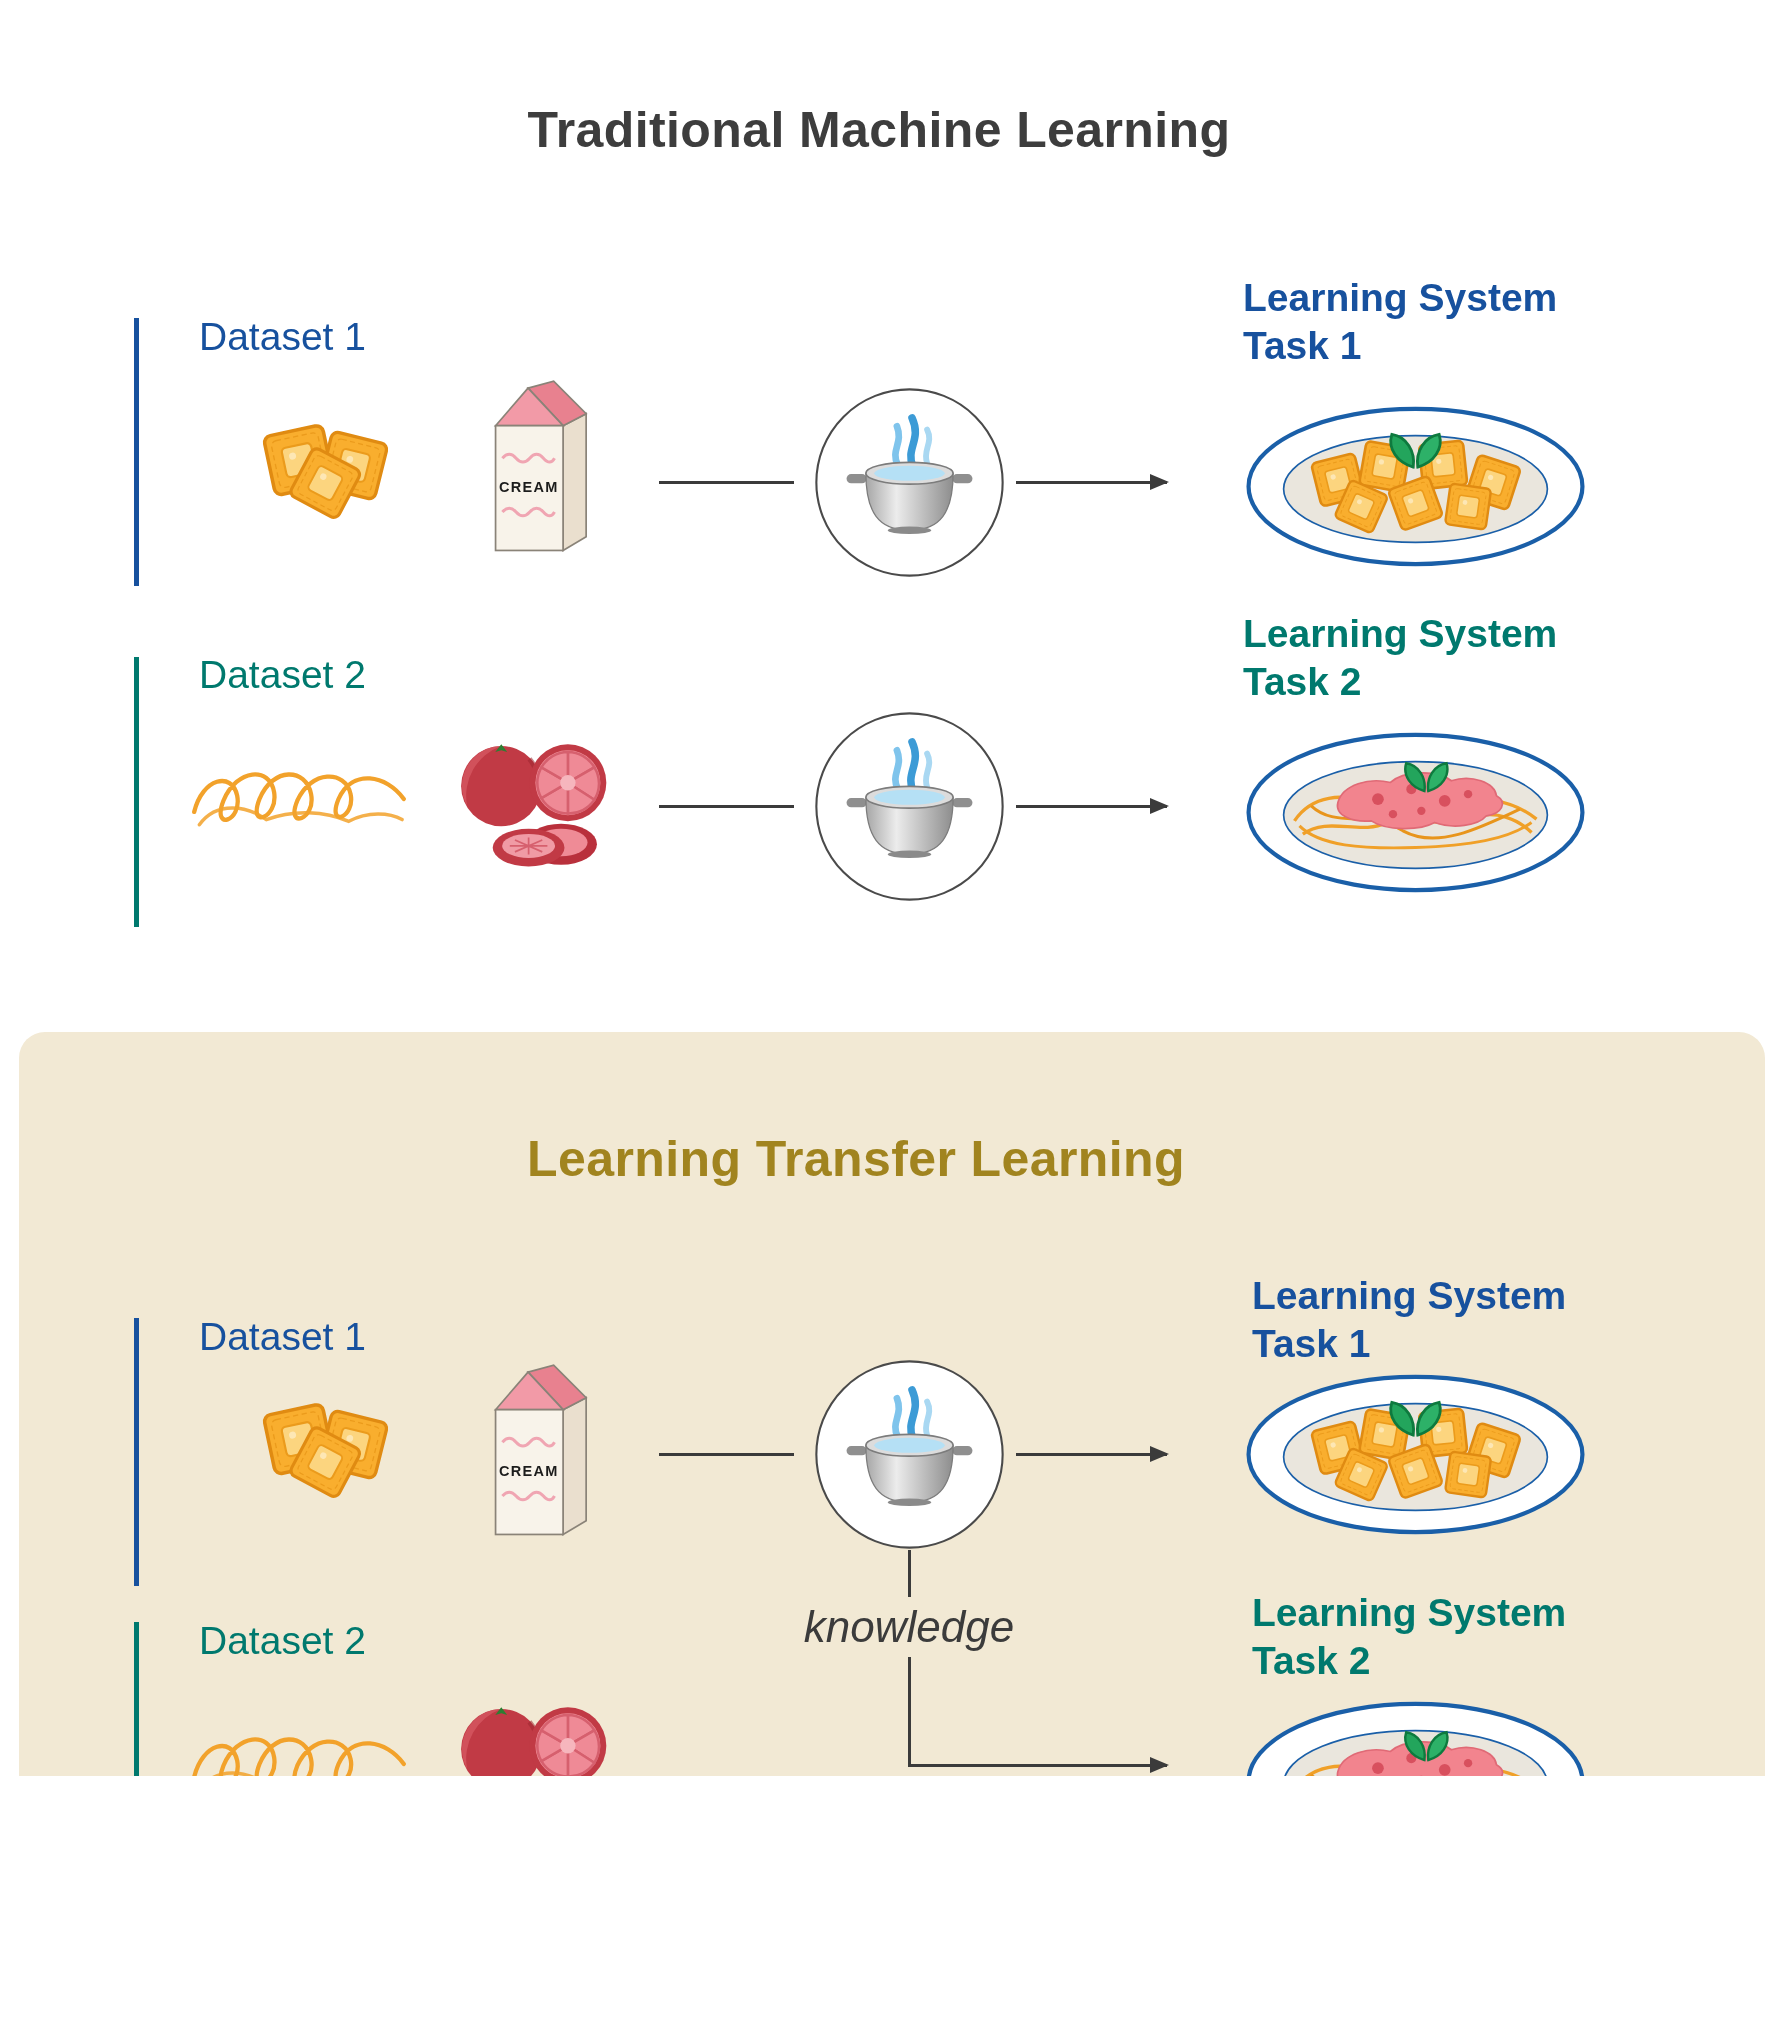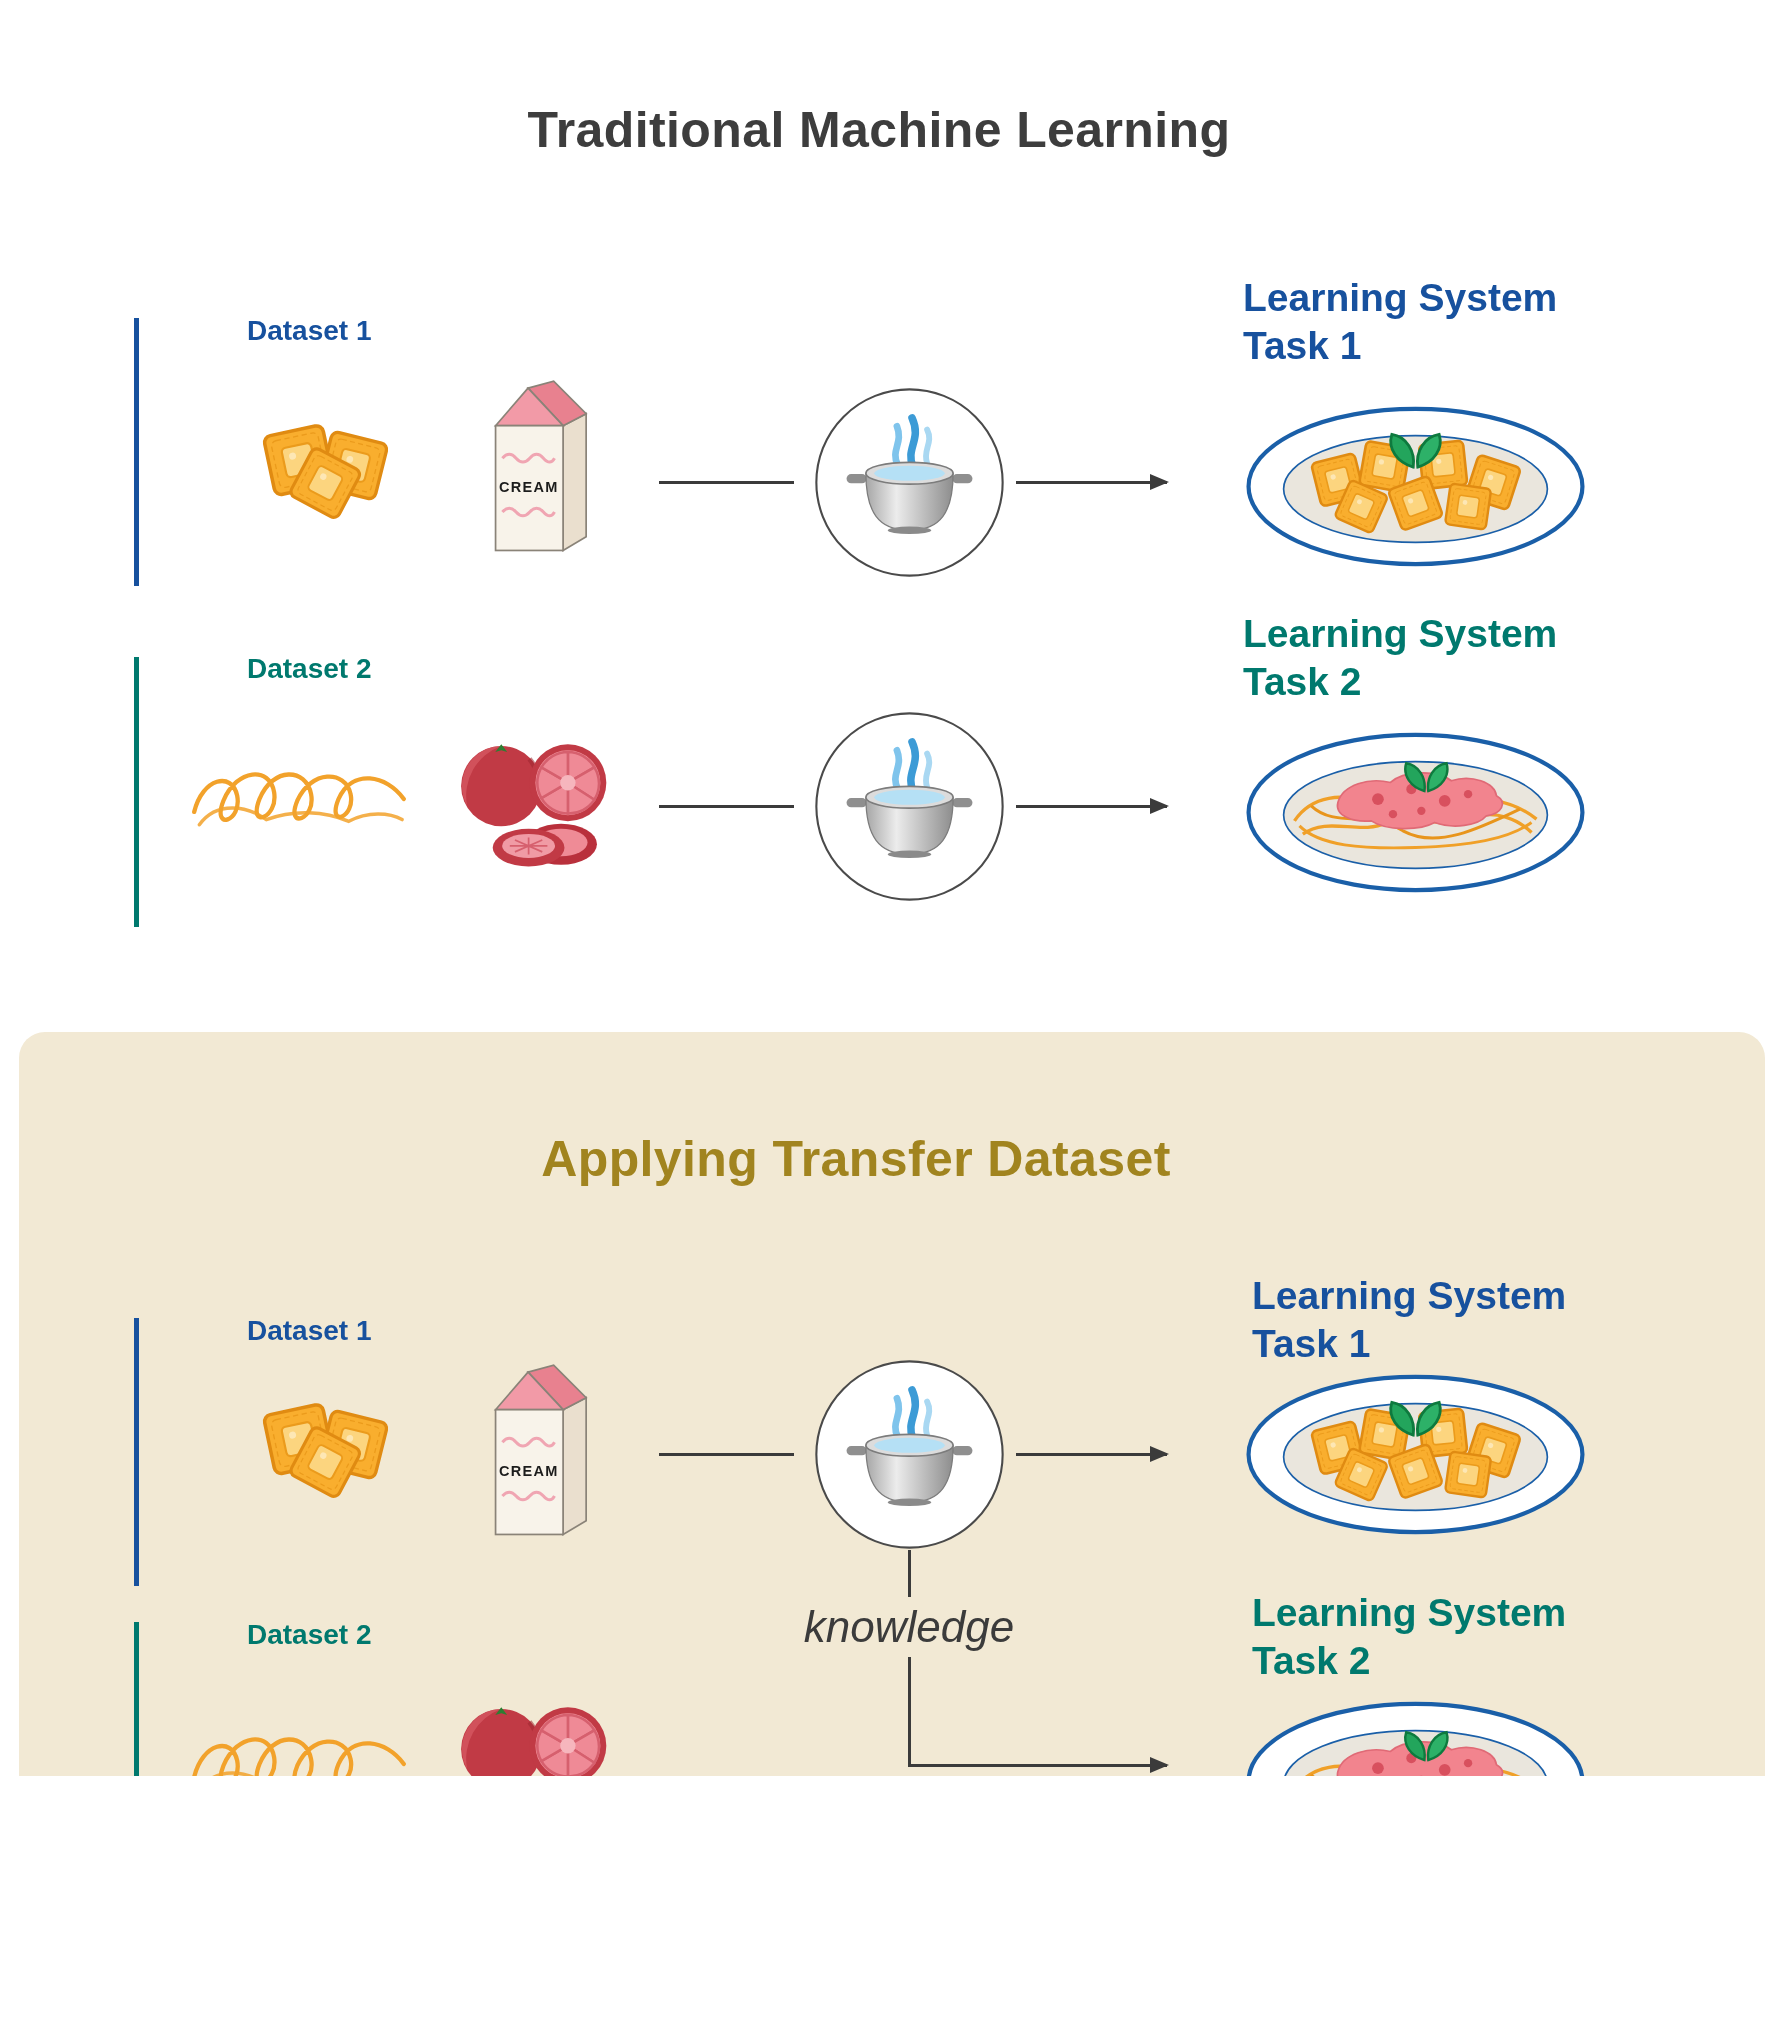--- a/index.html
+++ b/index.html
@@ -17,23 +17,22 @@
     font-size:50px;
     font-weight:700;
     letter-spacing:0.4px;
   }
   .heading{color:var(--heading,#3d3d3d);}
   .gold{color:var(--transfer_gold,#a1841f);}
   .blue-text{color:var(--dataset1_blue,#17519e);}
   .teal-text{color:var(--dataset2_teal,#00796e);}
   .ds-label{
     position:absolute;
-    font-size:28px;
-    font-weight:700;
-    margin-left:48px;
+    font-size:39px;
+    font-weight:400;
   }
   .ls-label{
     position:absolute;
     font-size:39px;
     font-weight:700;
     line-height:1.22;
   }
   .bar{position:absolute;width:5.1px;}
   .bar.blue{background:var(--dataset1_blue,#17519e);}
   .bar.teal{background:var(--dataset2_teal,#00796e);}
@@ -220,21 +219,21 @@
   <div class="ls-label teal-text" style="left:1243px;top:610px">
     <div>Learning System</div>
     <div>Task 2</div>
   </div>
   <svg class="icon" style="left:1240px;top:729px;width:351px;height:167px" viewBox="0 0 410 195" width="351" height="167">
       <use href="#sym-plate-spaghetti"></use>
     </svg>
 
   <div class="panel" style="left:19px;top:1032px;width:1746px;height:986px"></div>
 
-  <div class="h1 gold" style="top:1130px;left:0;width:1712px">Applying Transfer Dataset</div>
+  <div class="h1 gold" style="top:1130px;left:0;width:1712px">Learning Transfer Learning</div>
 
   <div class="bar blue" style="left:134px;top:1318px;height:268px"></div>
   <div class="ds-label blue-text" style="left:199px;top:1315px">Dataset 1</div>
   <svg class="icon" style="left:253px;top:1398px;width:141px;height:107px" viewBox="0 0 165 125" width="141" height="107">
       <use href="#sym-ravioli"></use>
     </svg>
   <svg class="icon" style="left:478px;top:1355px;width:124px;height:188px" viewBox="0 0 145 220" width="124" height="188">
       <use href="#sym-cream"></use>
     </svg>
   <div class="hline" style="left:659px;top:1453px;width:135px"></div>

